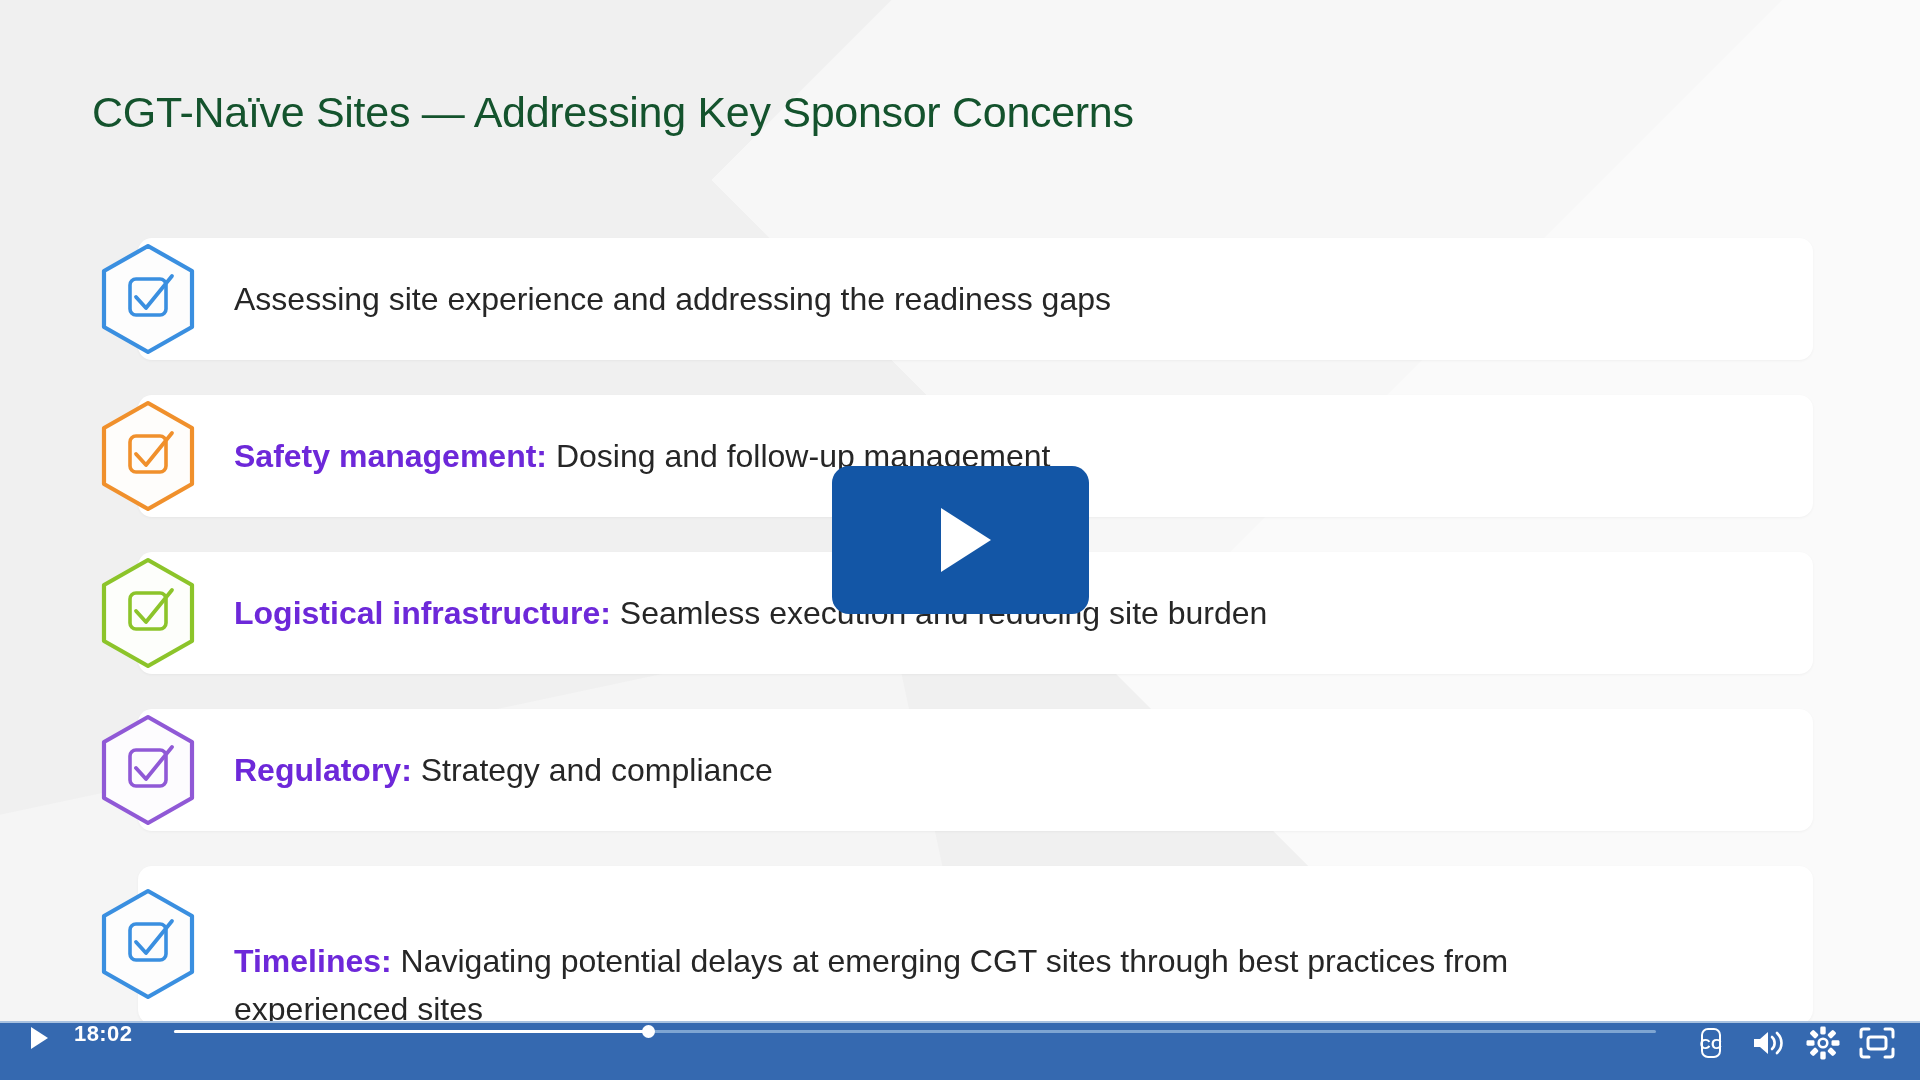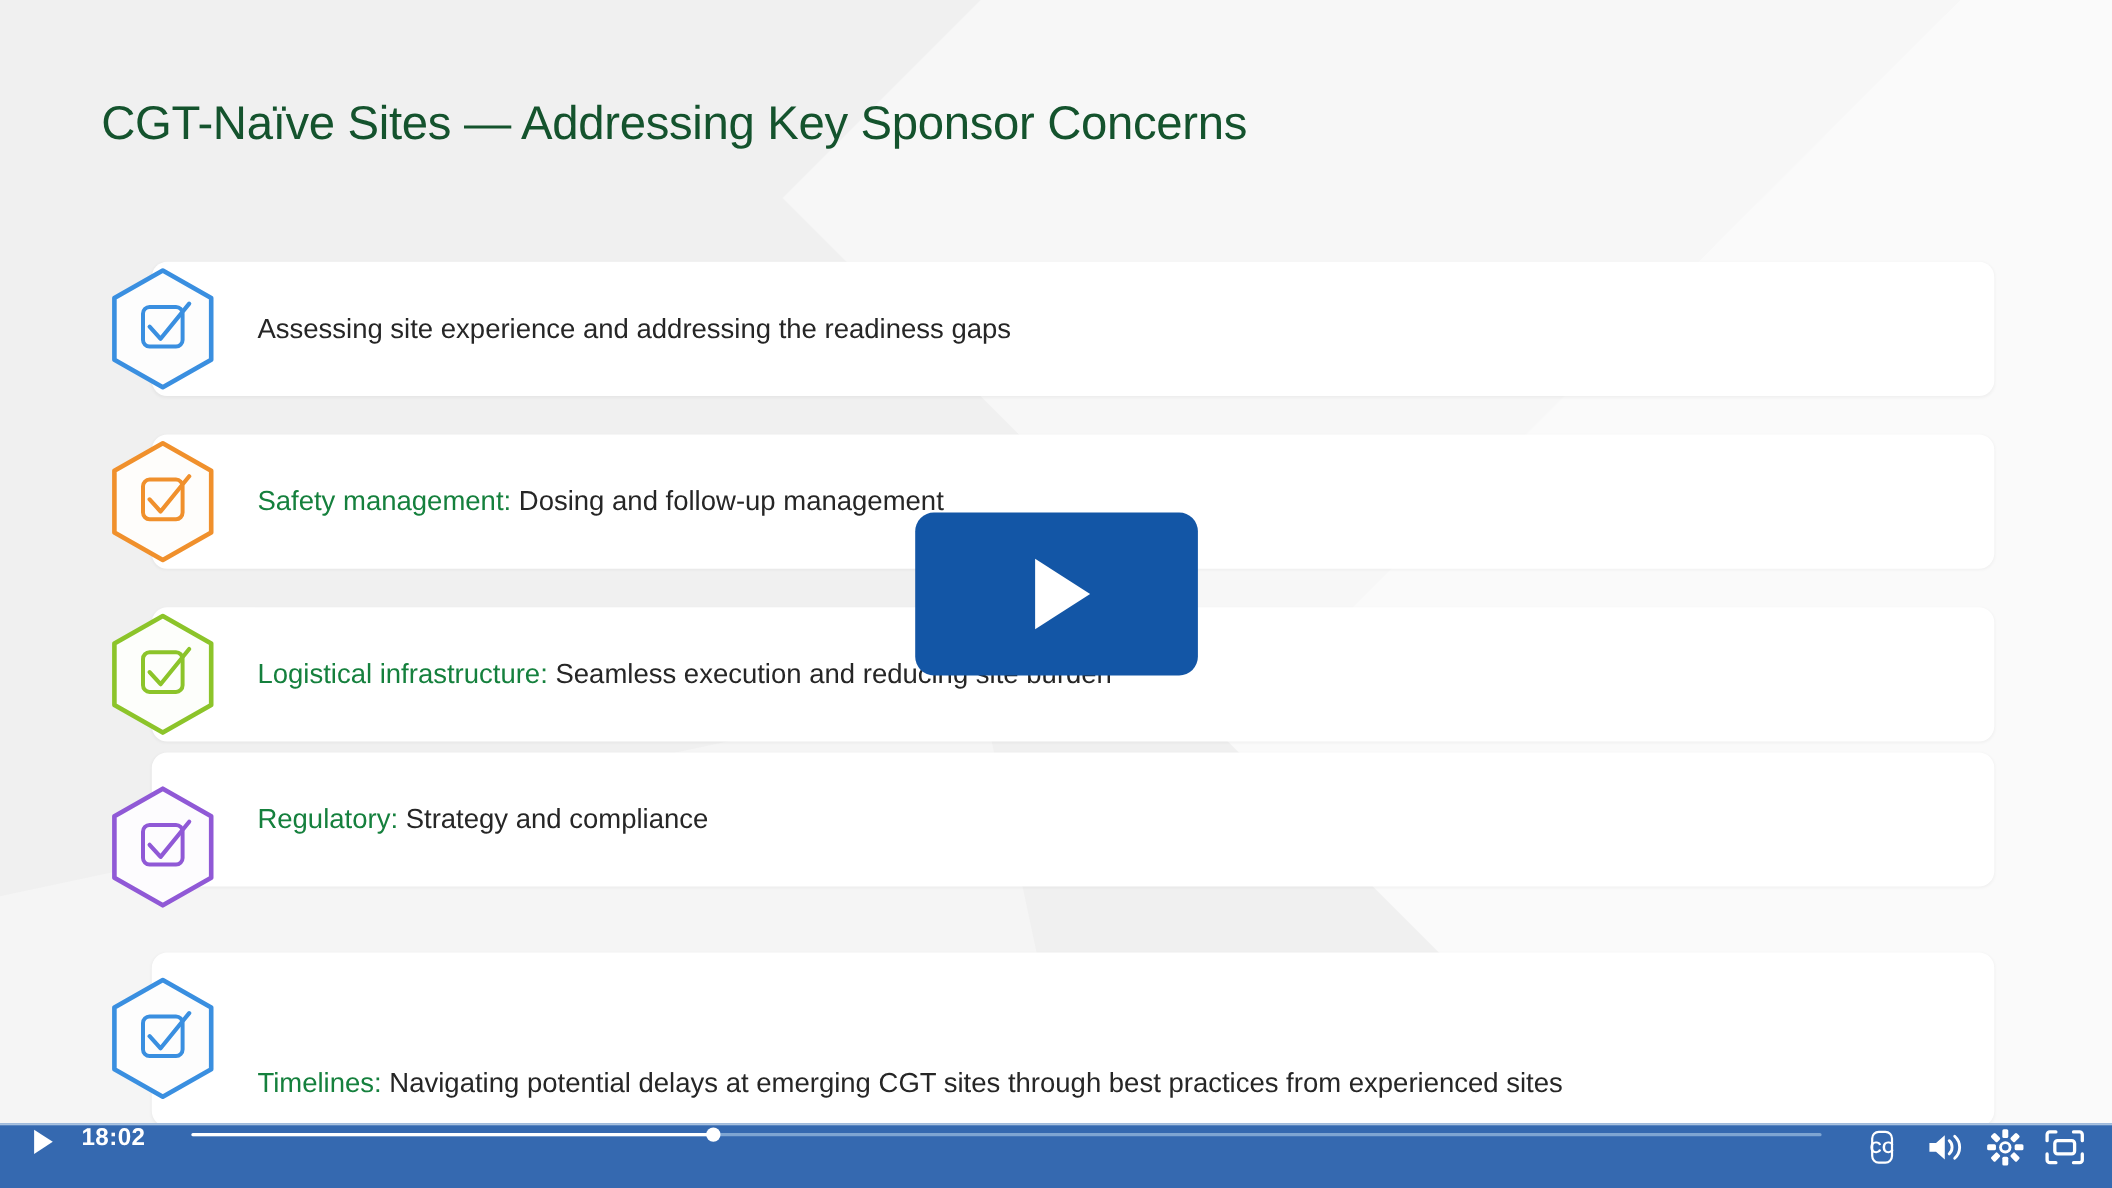--- a/index.html
+++ b/index.html
@@ -57,24 +57,24 @@
   }
   .card {
     position:absolute; left:138px; width:1675px;
     background:#ffffff;
     border-radius:14px;
     box-shadow:0 1px 3px rgba(0,0,0,0.045);
   }
   .card-text {
     position:absolute; left:96px; top:50%;
     transform:translateY(-50%);
-    font-size:25px; line-height:48px; color:#262626;
+    font-size:32px; line-height:48px; color:#262626;
     width:1530px;
   }
-  .card-text b { font-weight:400; color:#15803d; }
+  .card-text b { font-weight:700; color:#6d28d9; }
 
   
   .hex {
     position:absolute; left:96px; width:104px; height:116px;
     z-index:5;
   }
   .hex svg { display:block; width:104px; height:116px; }
 
   
   #center-play {
@@ -198,21 +198,21 @@
       <div class="card-text"><b>Logistical infrastructure:</b><span> Seamless execution and reducing site burden</span></div>
     </div>
     <div class="hex" style="top:317px;">
       <svg viewBox="0 0 104 116">
         <polygon points="52,5 96,30 96,86 52,111 8,86 8,30" fill="#fdfefb" stroke="#8cc42a" stroke-width="4.2" stroke-linejoin="round"></polygon>
         <rect x="34" y="38" width="36" height="36" rx="6" fill="none" stroke="#8cc42a" stroke-width="3.6"></rect>
         <path d="M40 56 L50 67 L76 35" fill="none" stroke="#8cc42a" stroke-width="3.8" stroke-linecap="round" stroke-linejoin="round"></path>
       </svg>
     </div>
 
-    <div class="card" style="top:446px; height:122px;">
+    <div class="card" style="top:471px; height:122px;">
       <div class="card-text"><b>Regulatory:</b><span> Strategy and compliance</span></div>
     </div>
     <div class="hex" style="top:474px;">
       <svg viewBox="0 0 104 116">
         <polygon points="52,5 96,30 96,86 52,111 8,86 8,30" fill="#fdfcfe" stroke="#9059d6" stroke-width="4.2" stroke-linejoin="round"></polygon>
         <rect x="34" y="38" width="36" height="36" rx="6" fill="none" stroke="#9059d6" stroke-width="3.6"></rect>
         <path d="M40 56 L50 67 L76 35" fill="none" stroke="#9059d6" stroke-width="3.8" stroke-linecap="round" stroke-linejoin="round"></path>
       </svg>
     </div>
 

